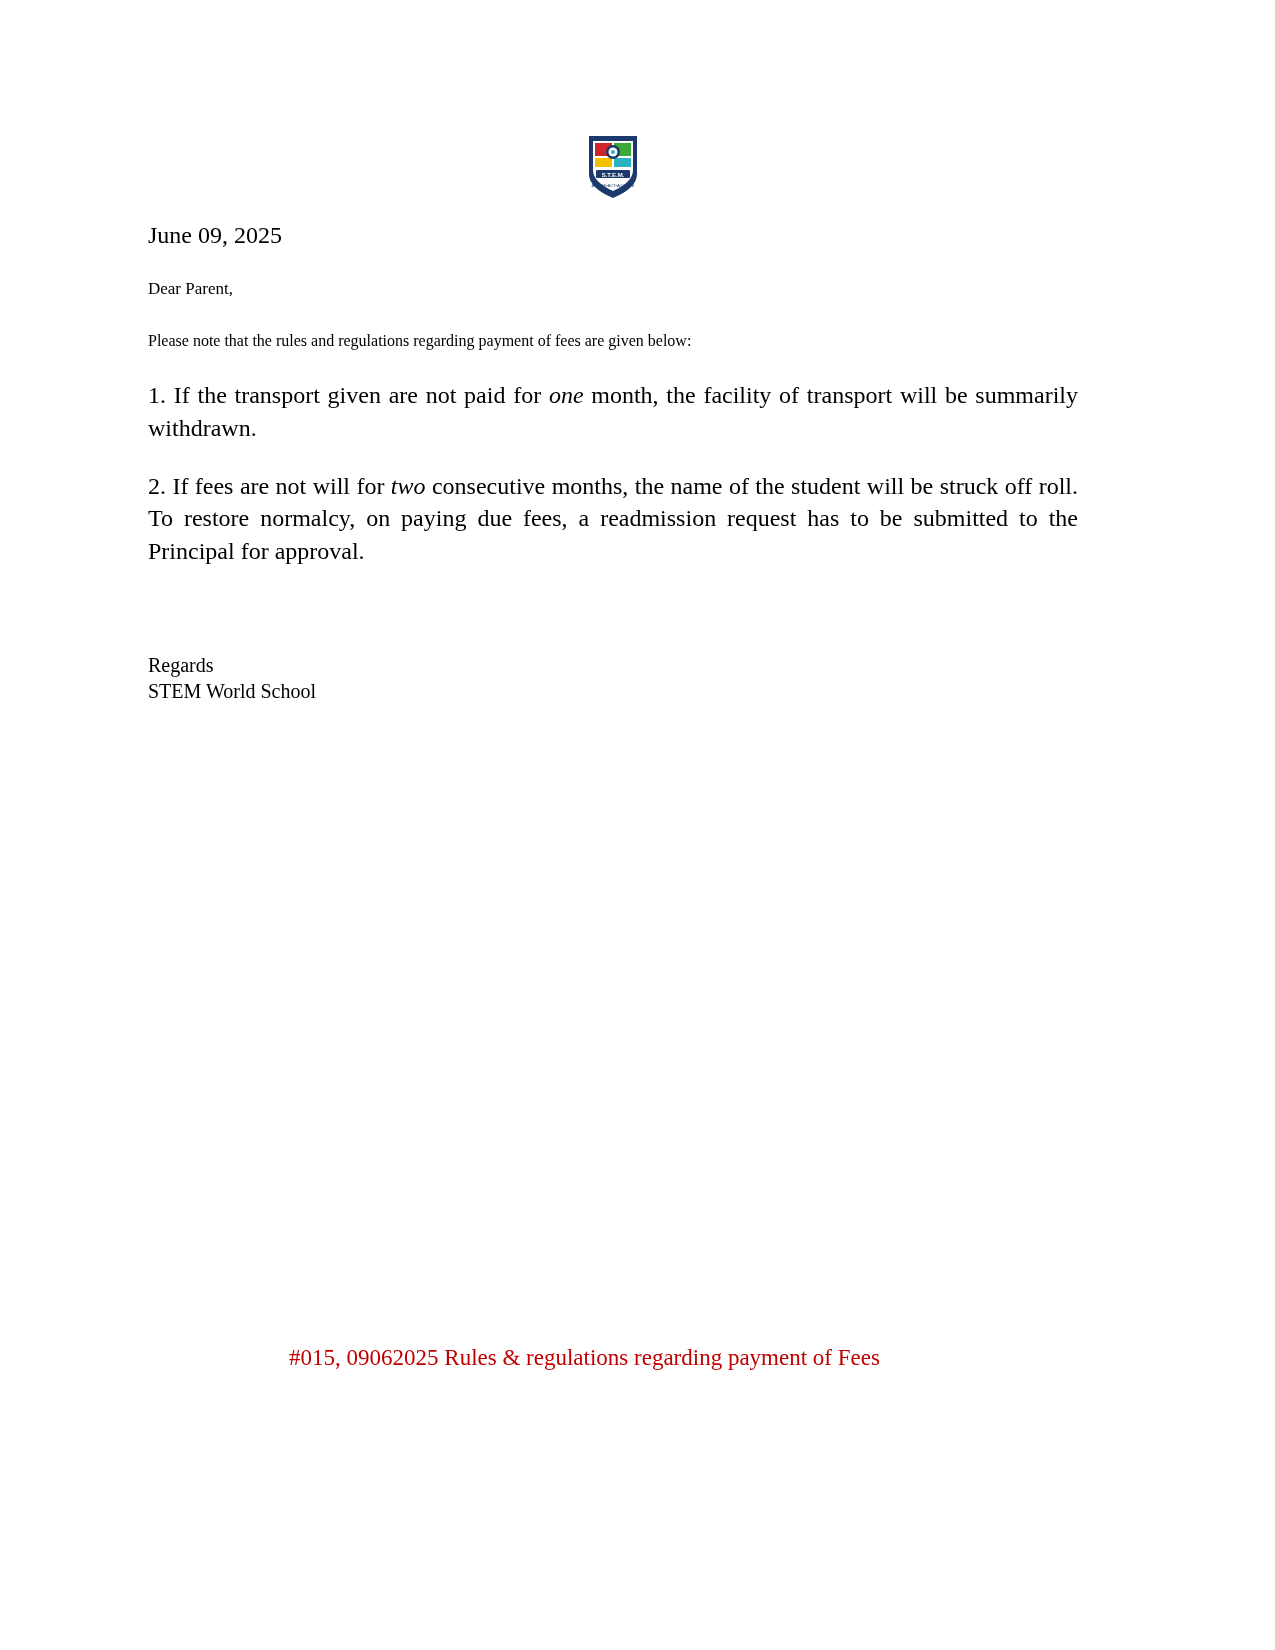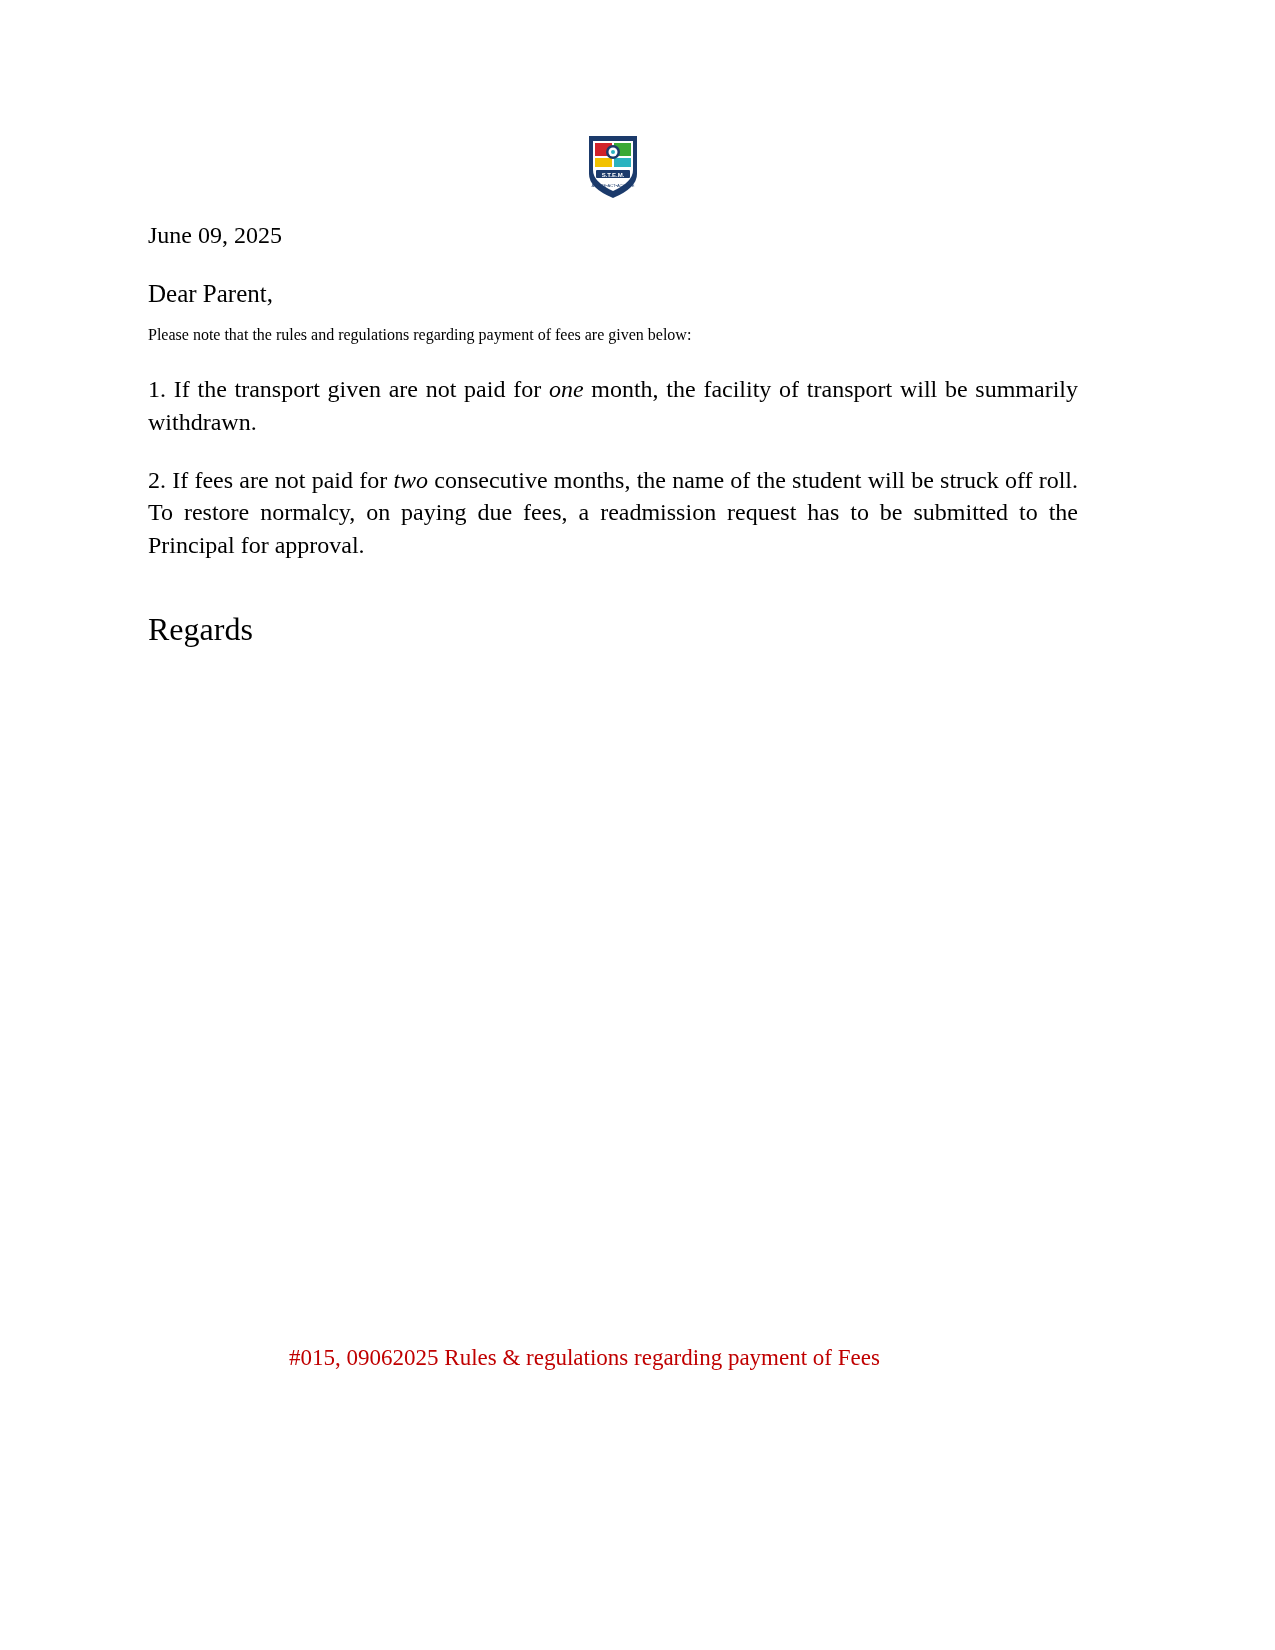--- a/index.html
+++ b/index.html
@@ -41,42 +41,42 @@
     position: relative;
   }
   .logo svg { display: block; }
   .date {
     font-size: 24px;
     line-height: 1.25;
     margin-bottom: 28px;
     white-space: nowrap;
   }
   .salutation {
-    font-size: 25px;
+    font-size: 17px;
     line-height: 1.25;
-    margin-bottom: 16px;
+    margin-bottom: 32px;
   }
   .intro {
     font-size: 16px;
     line-height: 1.25;
     margin-bottom: 28px;
   }
   .rule {
     font-size: 24px;
     line-height: 1.35;
     margin-bottom: 26px;
     text-align: justify;
   }
   .rule em {
     font-style: italic;
   }
   .closing {
-    font-size: 32px;
+    font-size: 20px;
     line-height: 1.28;
-    margin-top: 48px;
+    margin-top: 86px;
   }
   .closing div { white-space: nowrap; }
   .footer {
     position: absolute;
     left: 0;
     top: 1345px;
     width: 1169px;
     text-align: center;
     color: #c00000;
     font-size: 23px;
@@ -110,23 +110,24 @@
     </div>
 
     <div class="date">June 09, 2025</div>
 
     <div class="salutation">Dear Parent,</div>
 
     <div class="intro">Please note that the rules and regulations regarding payment of fees are given below:</div>
 
     <p class="rule"><span>1.</span> <span>If the transport given are not paid for </span><em>one</em><span> month, the facility of transport will be summarily withdrawn.</span></p>
 
-    <p class="rule"><span>2.</span> <span>If fees are not paid for </span><em>two </em><span>consecutive months, the name of the student will be struck off roll. To restore normalcy, on paying due fees, a readmission request has to be submitted to the Principal for approval.</span></p>
+    <p class="rule"><span>2.</span> <span>If fees are not will for </span><em>two </em><span>consecutive months, the name of the student will be struck off roll. To restore normalcy, on paying due fees, a readmission request has to be submitted to the Principal for approval.</span></p>
 
     <div class="closing">
       <div>Regards</div>
+      <div>STEM World School</div>
     </div>
 
   </div>
 
   <div class="footer">#015, 09062025 Rules &amp; regulations regarding payment of Fees</div>
 
 </div>
 
 </body></html>

